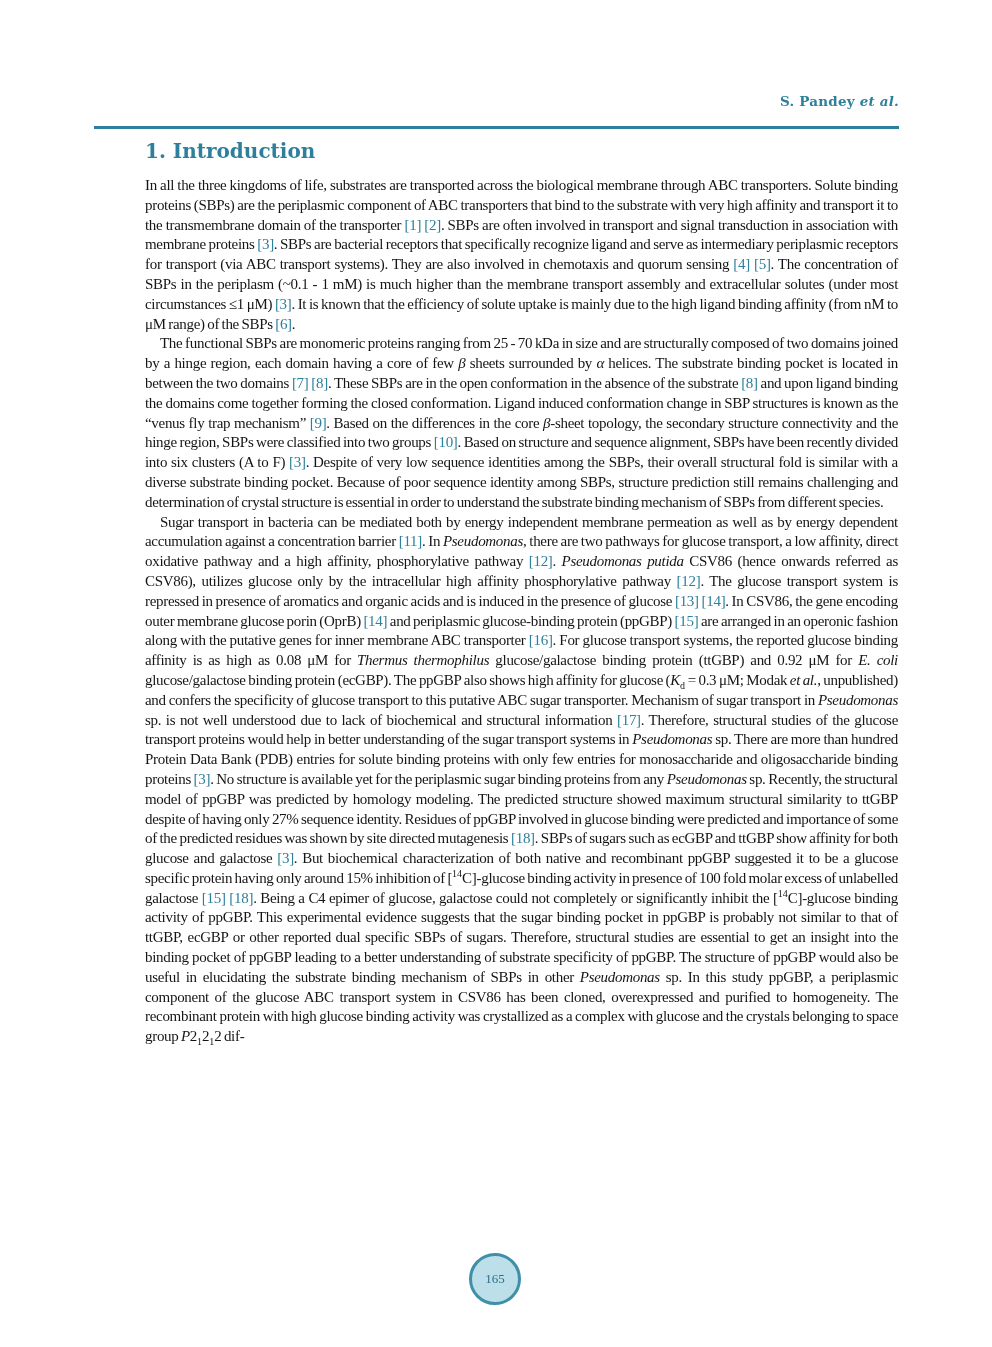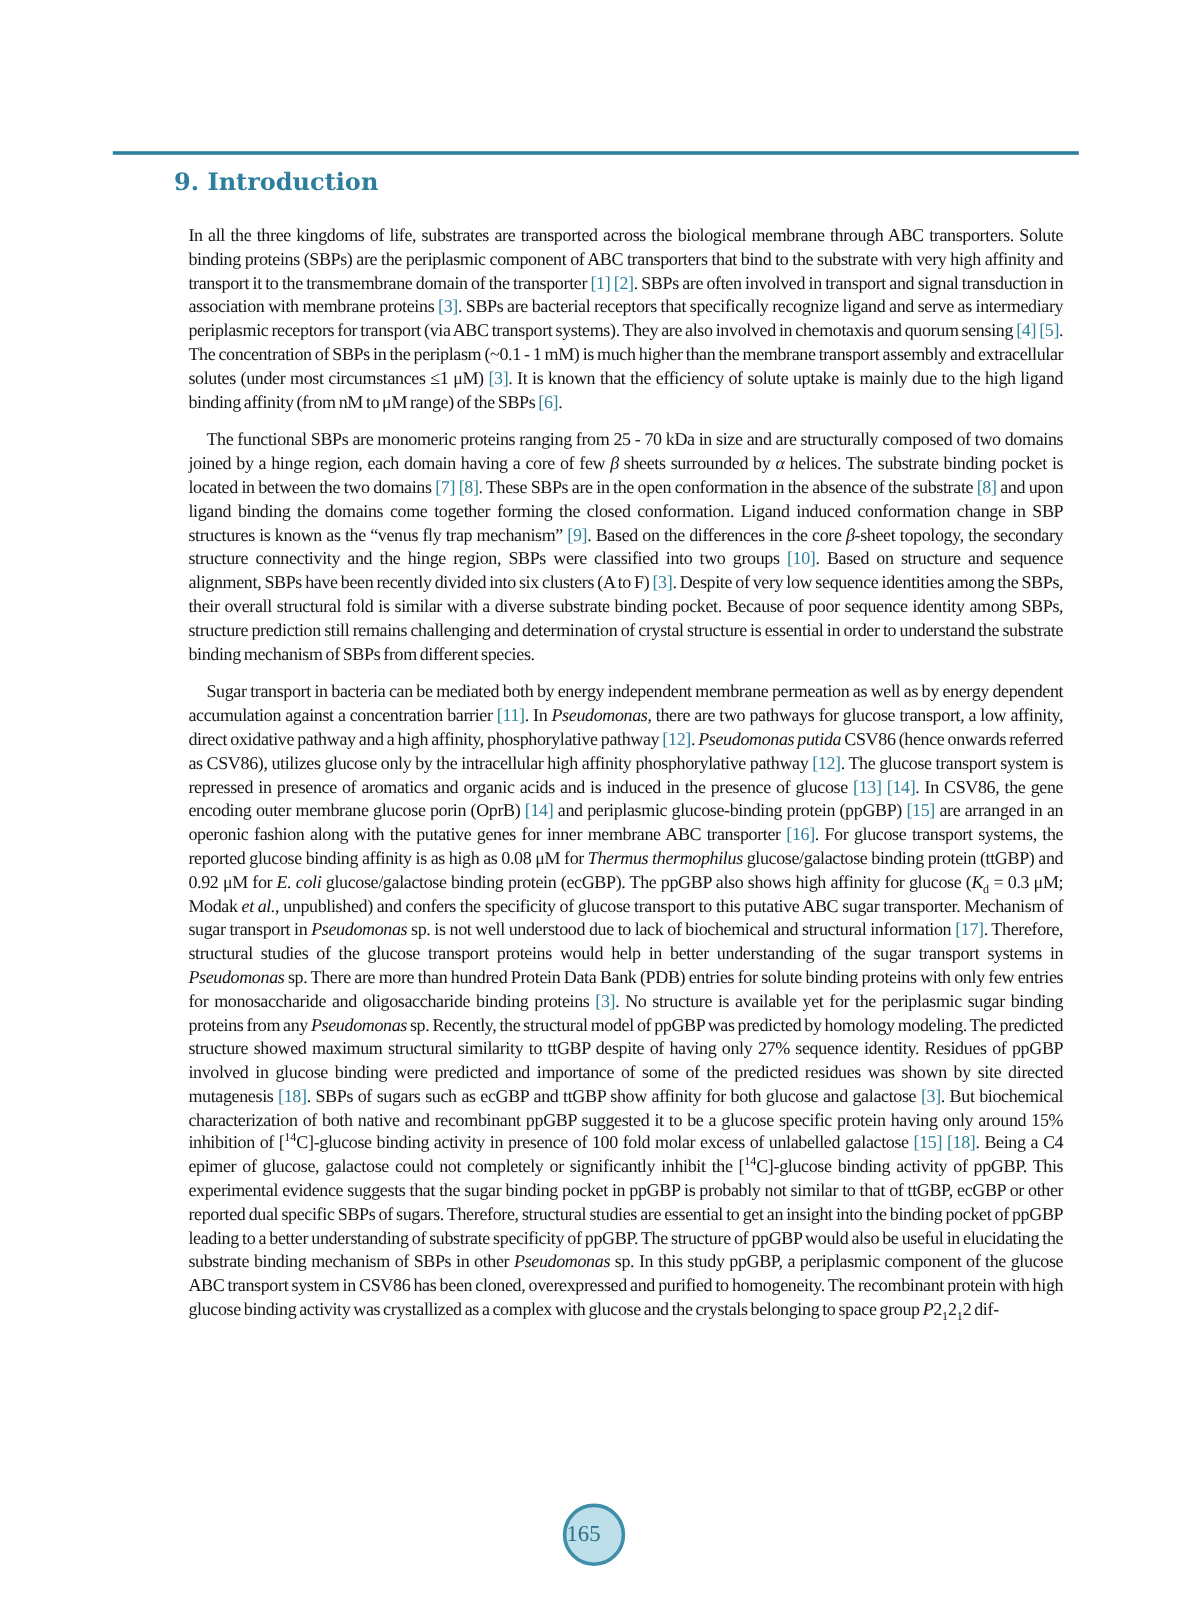--- a/index.html
+++ b/index.html
@@ -48,51 +48,52 @@
     top: 176px;
     left: 145px;
     width: 753px;
     font-size: 15px;
     line-height: 19.8px;
     text-align: justify;
     letter-spacing: -0.3px;
     word-spacing: -1px;
     color: var(--body_text, #151515);
   }
-  .content p { margin: 12px; }
+  .content p { margin: 0; }
   .content p.indent { text-indent: 15px; font-family: Liberation Serif, serif; }
   .cite { color: var(--accent, #2d7f9b); cursor: pointer; }
   .content sub, .content sup { font-size: 10px; line-height: 0; letter-spacing: 0; }
   .page-badge {
     position: absolute;
     left: 469px;
     top: 1253px;
     width: 52px;
     height: 52px;
     box-sizing: border-box;
     border-radius: 50%;
     background: var(--circle_fill, #bddfe9);
     border: 3.5px solid var(--circle_border, #3f8fa9);
     display: flex;
     align-items: center;
-    justify-content: flex-start;
+    justify-content: center;
     font-family: "Liberation Serif", serif;
-    font-size: 19px;
+    font-size: 13px;
     color: var(--circle_text, #2e6f88);
   }
 </style>
 </head>
 <body>
 
 <div class="page">
 
+  <div class="running-head"><span>S. Pandey </span><span class="etal">et al.</span></div>
 
   <div class="header-rule"></div>
 
-  <h1 class="section-heading">9. Introduction</h1>
+  <h1 class="section-heading">1. Introduction</h1>
 
   <div class="content" id="content">
       <p>In all the three kingdoms of life, substrates are transported across the biological membrane through ABC transporters. Solute binding proteins (SBPs) are the periplasmic component of ABC transporters that bind to the substrate with very high affinity and transport it to the transmembrane domain of the transporter <span class="cite">[1]</span> <span class="cite">[2]</span>. SBPs are often involved in transport and signal transduction in association with membrane proteins <span class="cite">[3]</span>. SBPs are bacterial receptors that specifically recognize ligand and serve as intermediary periplasmic receptors for transport (via ABC transport systems). They are also involved in chemotaxis and quorum sensing <span class="cite">[4]</span> <span class="cite">[5]</span>. The concentration of SBPs in the periplasm (~0.1 - 1 mM) is much higher than the membrane transport assembly and extracellular solutes (under most circumstances ≤1 μM) <span class="cite">[3]</span>. It is known that the efficiency of solute uptake is mainly due to the high ligand binding affinity (from nM to μM range) of the SBPs <span class="cite">[6]</span>.</p>
       <p class="indent">The functional SBPs are monomeric proteins ranging from 25 - 70 kDa in size and are structurally composed of two domains joined by a hinge region, each domain having a core of few <i>β</i> sheets surrounded by <i>α</i> helices. The substrate binding pocket is located in between the two domains <span class="cite">[7]</span> <span class="cite">[8]</span>. These SBPs are in the open conformation in the absence of the substrate <span class="cite">[8]</span> and upon ligand binding the domains come together forming the closed conformation. Ligand induced conformation change in SBP structures is known as the “venus fly trap mechanism” <span class="cite">[9]</span>. Based on the differences in the core <i>β</i>-sheet topology, the secondary structure connectivity and the hinge region, SBPs were classified into two groups <span class="cite">[10]</span>. Based on structure and sequence alignment, SBPs have been recently divided into six clusters (A to F) <span class="cite">[3]</span>. Despite of very low sequence identities among the SBPs, their overall structural fold is similar with a diverse substrate binding pocket. Because of poor sequence identity among SBPs, structure prediction still remains challenging and determination of crystal structure is essential in order to understand the substrate binding mechanism of SBPs from different species.</p>
       <p class="indent">Sugar transport in bacteria can be mediated both by energy independent membrane permeation as well as by energy dependent accumulation against a concentration barrier <span class="cite">[11]</span>. In <i>Pseudomonas</i>, there are two pathways for glucose transport, a low affinity, direct oxidative pathway and a high affinity, phosphorylative pathway <span class="cite">[12]</span>. <i>Pseudomonas putida</i> CSV86 (hence onwards referred as CSV86), utilizes glucose only by the intracellular high affinity phosphorylative pathway <span class="cite">[12]</span>. The glucose transport system is repressed in presence of aromatics and organic acids and is induced in the presence of glucose <span class="cite">[13]</span> <span class="cite">[14]</span>. In CSV86, the gene encoding outer membrane glucose porin (OprB) <span class="cite">[14]</span> and periplasmic glucose-binding protein (ppGBP) <span class="cite">[15]</span> are arranged in an operonic fashion along with the putative genes for inner membrane ABC transporter <span class="cite">[16]</span>. For glucose transport systems, the reported glucose binding affinity is as high as 0.08 μM for <i>Thermus thermophilus</i> glucose/galactose binding protein (ttGBP) and 0.92 μM for <i>E. coli</i> glucose/galactose binding protein (ecGBP). The ppGBP also shows high affinity for glucose (<i>K</i><sub>d</sub> = 0.3 μM; Modak <i>et al.</i>, unpublished) and confers the specificity of glucose transport to this putative ABC sugar transporter. Mechanism of sugar transport in <i>Pseudomonas</i> sp. is not well understood due to lack of biochemical and structural information <span class="cite">[17]</span>. Therefore, structural studies of the glucose transport proteins would help in better understanding of the sugar transport systems in <i>Pseudomonas</i> sp. There are more than hundred Protein Data Bank (PDB) entries for solute binding proteins with only few entries for monosaccharide and oligosaccharide binding proteins <span class="cite">[3]</span>. No structure is available yet for the periplasmic sugar binding proteins from any <i>Pseudomonas</i> sp. Recently, the structural model of ppGBP was predicted by homology modeling. The predicted structure showed maximum structural similarity to ttGBP despite of having only 27% sequence identity. Residues of ppGBP involved in glucose binding were predicted and importance of some of the predicted residues was shown by site directed mutagenesis <span class="cite">[18]</span>. SBPs of sugars such as ecGBP and ttGBP show affinity for both glucose and galactose <span class="cite">[3]</span>. But biochemical characterization of both native and recombinant ppGBP suggested it to be a glucose specific protein having only around 15% inhibition of [<sup>14</sup>C]-glucose binding activity in presence of 100 fold molar excess of unlabelled galactose <span class="cite">[15]</span> <span class="cite">[18]</span>. Being a C4 epimer of glucose, galactose could not completely or significantly inhibit the [<sup>14</sup>C]-glucose binding activity of ppGBP. This experimental evidence suggests that the sugar binding pocket in ppGBP is probably not similar to that of ttGBP, ecGBP or other reported dual specific SBPs of sugars. Therefore, structural studies are essential to get an insight into the binding pocket of ppGBP leading to a better understanding of substrate specificity of ppGBP. The structure of ppGBP would also be useful in elucidating the substrate binding mechanism of SBPs in other <i>Pseudomonas</i> sp. In this study ppGBP, a periplasmic component of the glucose ABC transport system in CSV86 has been cloned, overexpressed and purified to homogeneity. The recombinant protein with high glucose binding activity was crystallized as a complex with glucose and the crystals belonging to space group <i>P</i>2<sub>1</sub>2<sub>1</sub>2 dif-</p>
     </div>
 
   <div class="page-badge">
       <span>165</span>
     </div>

